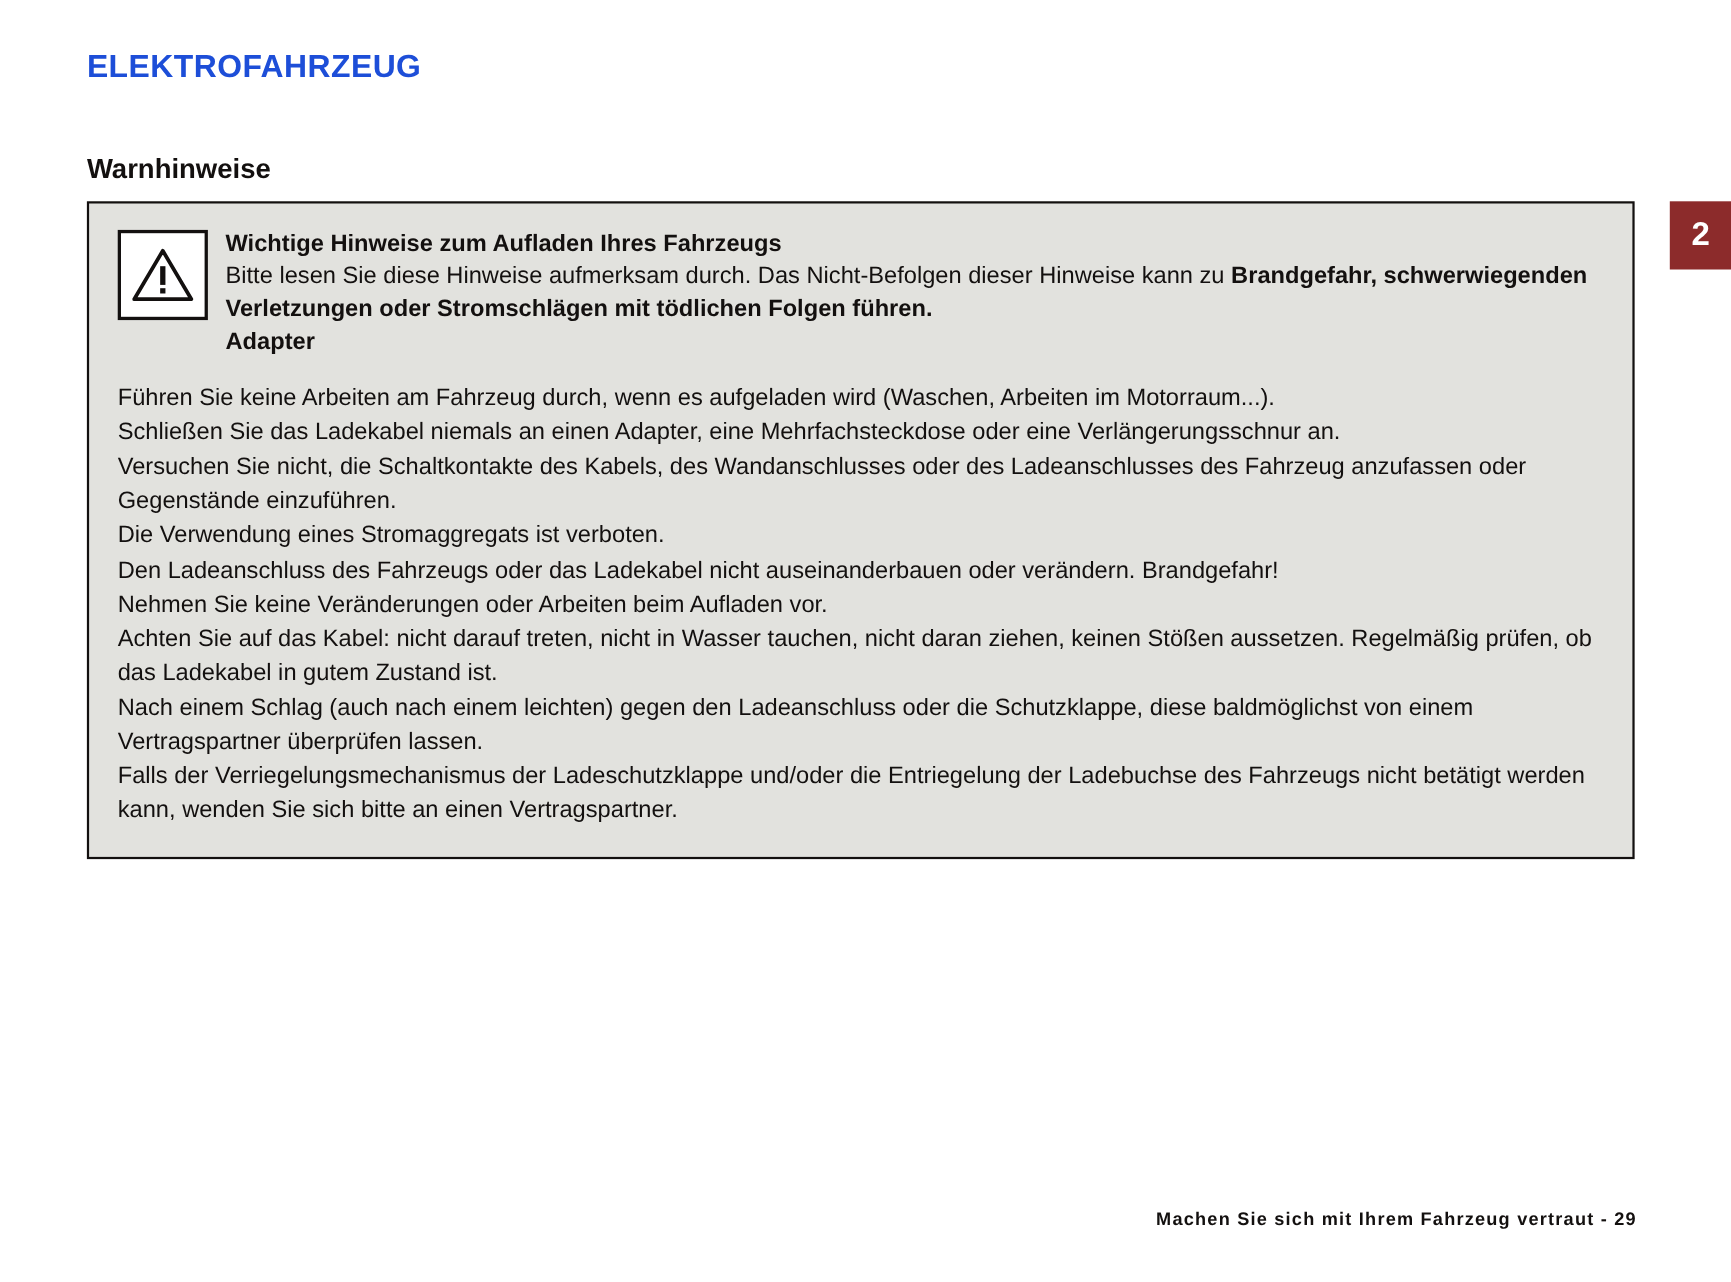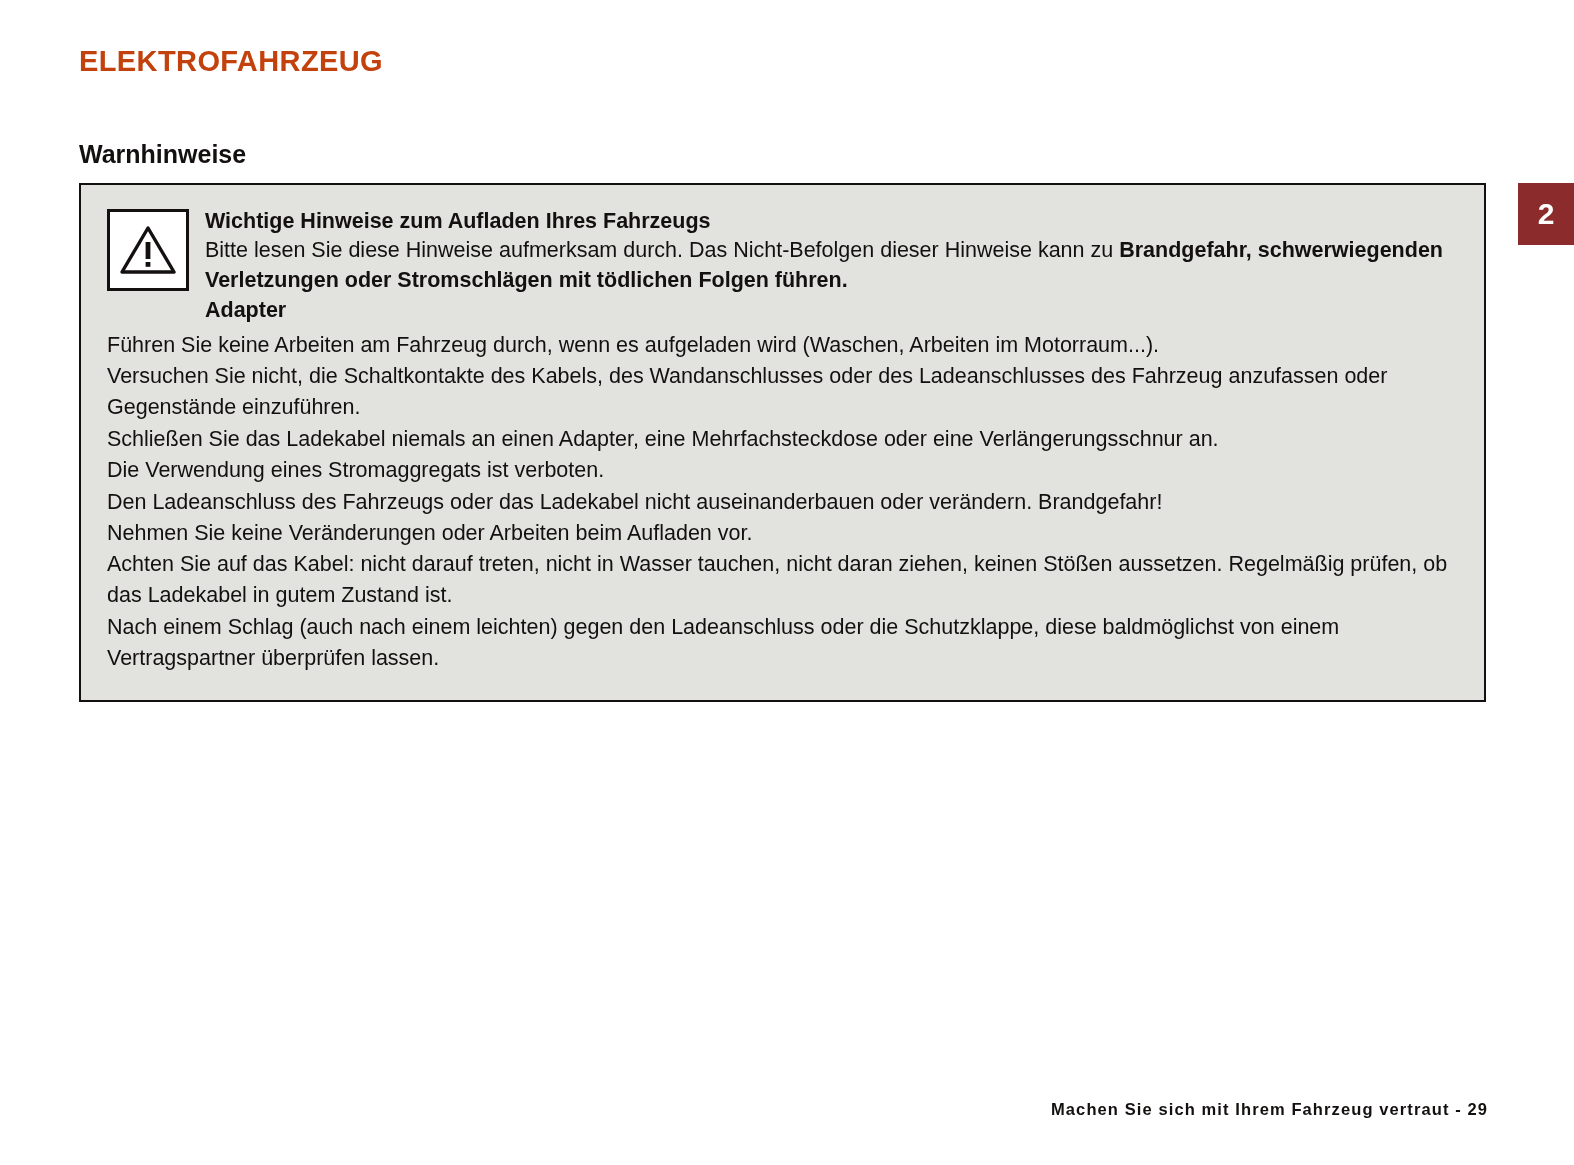--- a/index.html
+++ b/index.html
@@ -22,21 +22,21 @@
   }
 
   
   .page-title {
     position: absolute;
     left: 79px;
     top: 45px;
     font-size: 29px;
     font-weight: bold;
     letter-spacing: 0.4px;
-    color: #c2410c;
+    color: #1d4ed8;
   }
 
   .section-title {
     position: absolute;
     left: 79px;
     top: 140px;
     font-size: 25px;
     font-weight: bold;
     color: #13100f;
   }
@@ -98,21 +98,21 @@
     font-weight: bold;
     display: block;
   }
   .warn-sub {
     font-weight: bold;
     display: block;
     margin-top: 1px;
   }
 
   .warn-body {
-    margin-top: 4px;
+    margin-top: 20px;
     font-size: 21.5px;
     line-height: 1.44;
     color: #13100f;
   }
   .warn-body p {
     margin: 0 0 0.5px 0;
   }
 
   
   .footer {
@@ -150,26 +150,27 @@
       </div>
       <div class="warn-head-text">
         <span class="warn-title">Wichtige Hinweise zum Aufladen Ihres Fahrzeugs</span>
         <span>Bitte lesen Sie diese Hinweise aufmerksam durch. Das Nicht-Befolgen dieser Hinweise kann zu </span><span class="strong">Brandgefahr, schwerwiegenden Verletzungen oder Stromschlägen mit tödlichen Folgen führen.</span>
         <span class="warn-sub">Adapter</span>
       </div>
     </div>
 
     <div class="warn-body">
       <p>Führen Sie keine Arbeiten am Fahrzeug durch, wenn es aufgeladen wird (Waschen, Arbeiten im Motorraum...).</p>
+      <p>Schließen Sie das Ladekabel niemals an einen Adapter, eine Mehrfachsteckdose oder eine Verlängerungsschnur an.</p>
       <p>Versuchen Sie nicht, die Schaltkontakte des Kabels, des Wandanschlusses oder des Ladeanschlusses des Fahrzeug anzufassen oder Gegenstände einzuführen.</p>
-      <p>Schließen Sie das Ladekabel niemals an einen Adapter, eine Mehrfachsteckdose oder eine Verlängerungsschnur an.</p>
       <p>Die Verwendung eines Stromaggregats ist verboten.</p>
       <p>Den Ladeanschluss des Fahrzeugs oder das Ladekabel nicht auseinanderbauen oder verändern. Brandgefahr!</p>
       <p>Nehmen Sie keine Veränderungen oder Arbeiten beim Aufladen vor.</p>
       <p>Achten Sie auf das Kabel: nicht darauf treten, nicht in Wasser tauchen, nicht daran ziehen, keinen Stößen aussetzen. Regelmäßig prüfen, ob das Ladekabel in gutem Zustand ist.</p>
       <p>Nach einem Schlag (auch nach einem leichten) gegen den Ladeanschluss oder die Schutzklappe, diese baldmöglichst von einem Vertragspartner überprüfen lassen.</p>
+      <p>Falls der Verriegelungsmechanismus der Ladeschutzklappe und/oder die Entriegelung der Ladebuchse des Fahrzeugs nicht betätigt werden kann, wenden Sie sich bitte an einen Vertragspartner.</p>
     </div>
 
   </div>
 
   <div class="footer">Machen Sie sich mit Ihrem Fahrzeug vertraut - 29</div>
 
 </div>
 
 </body></html>

